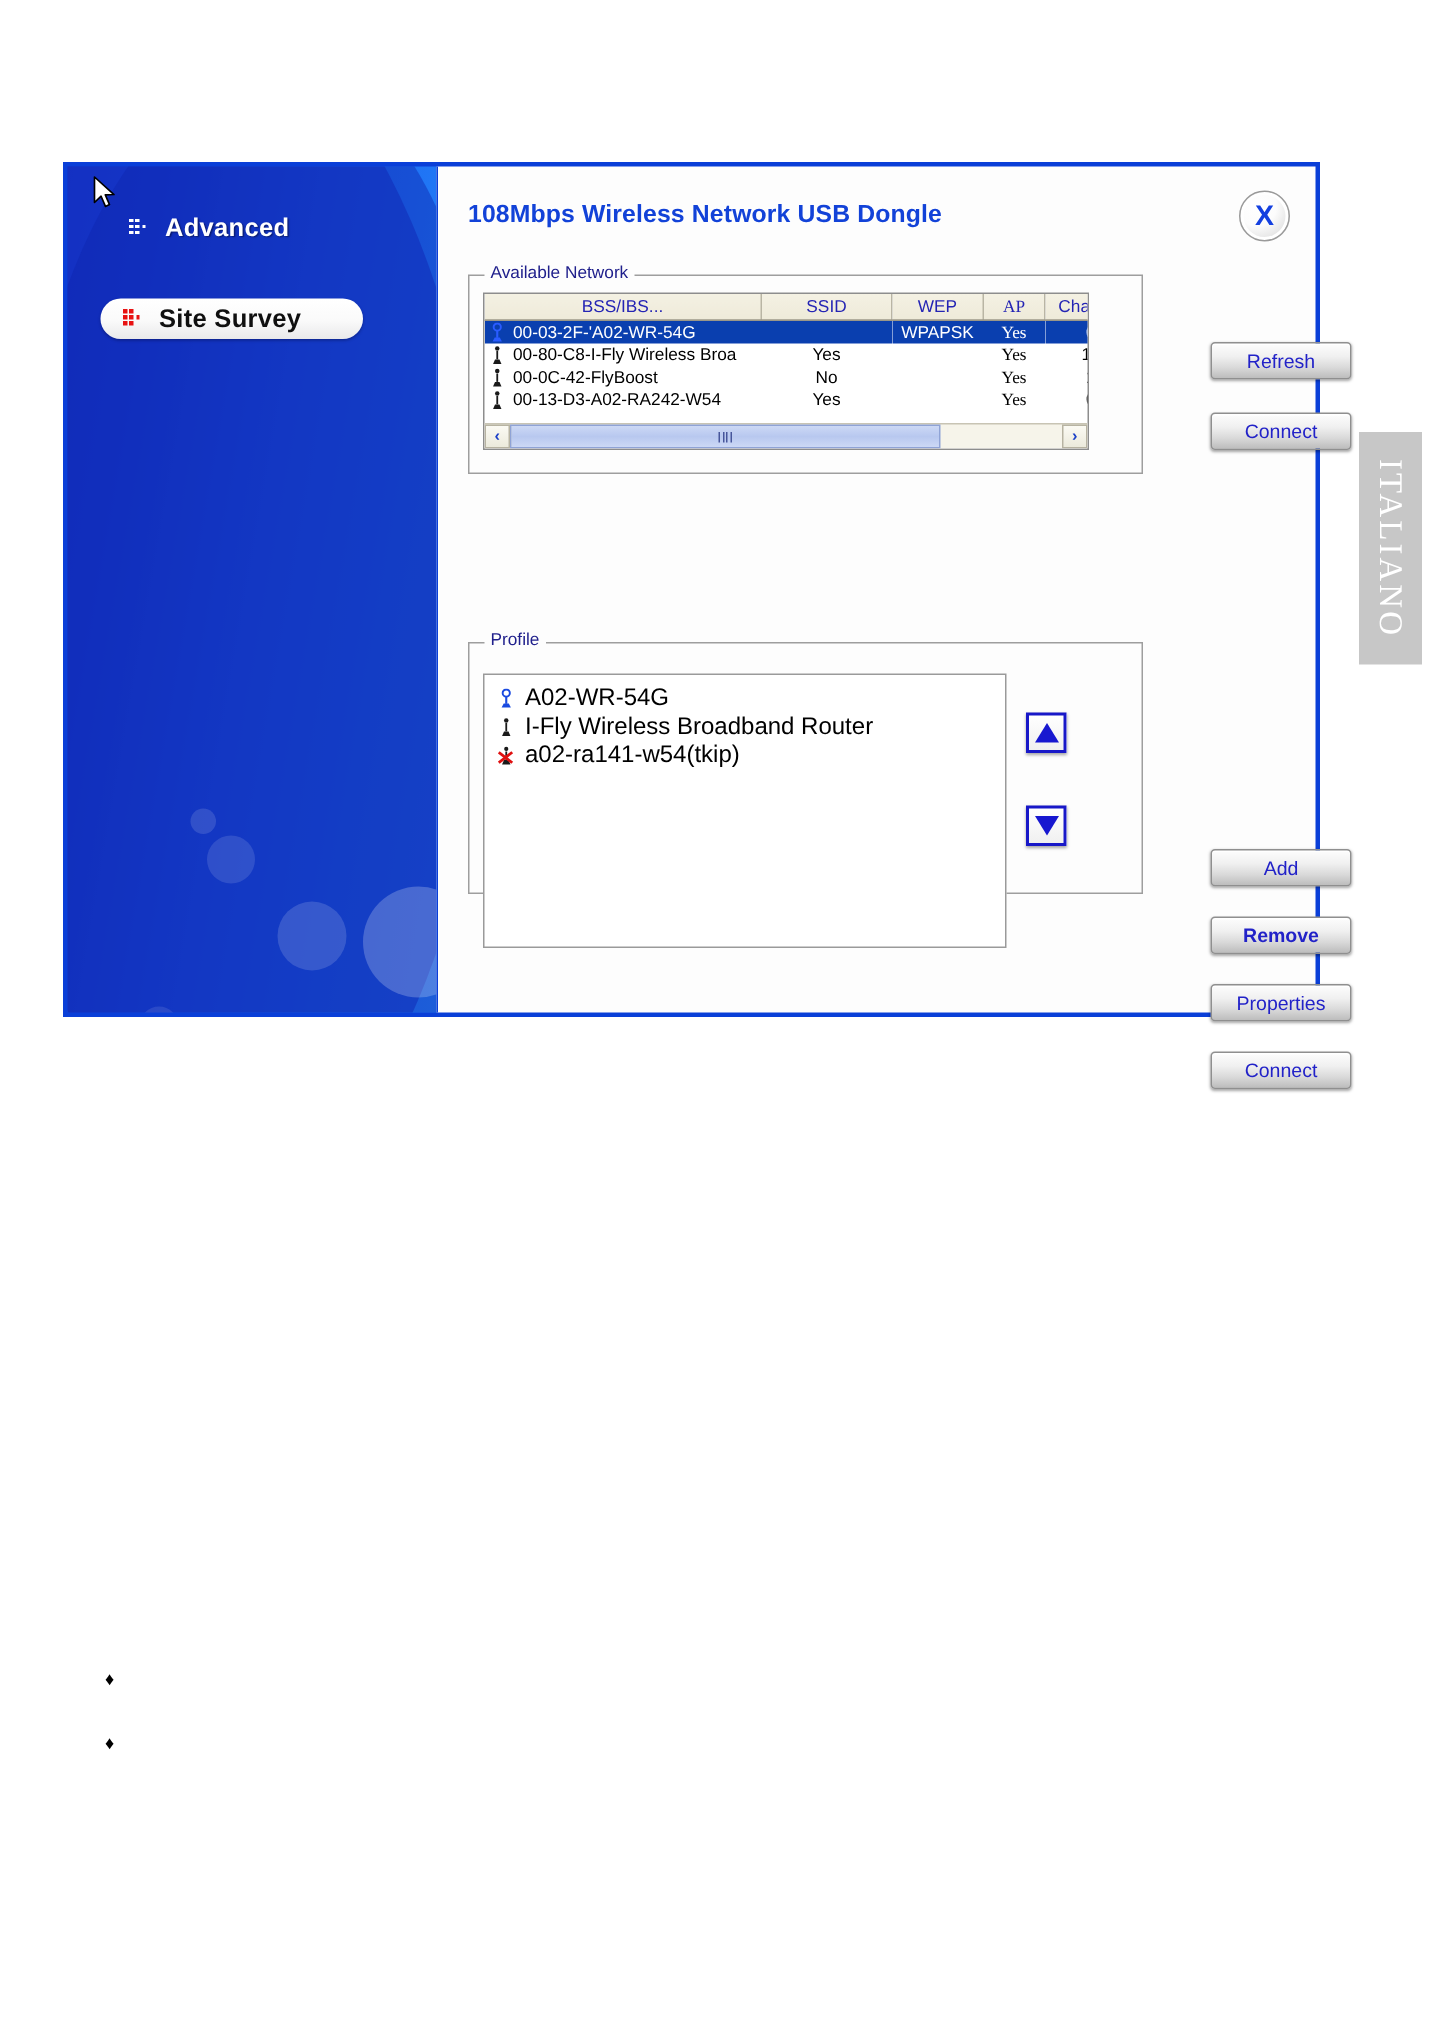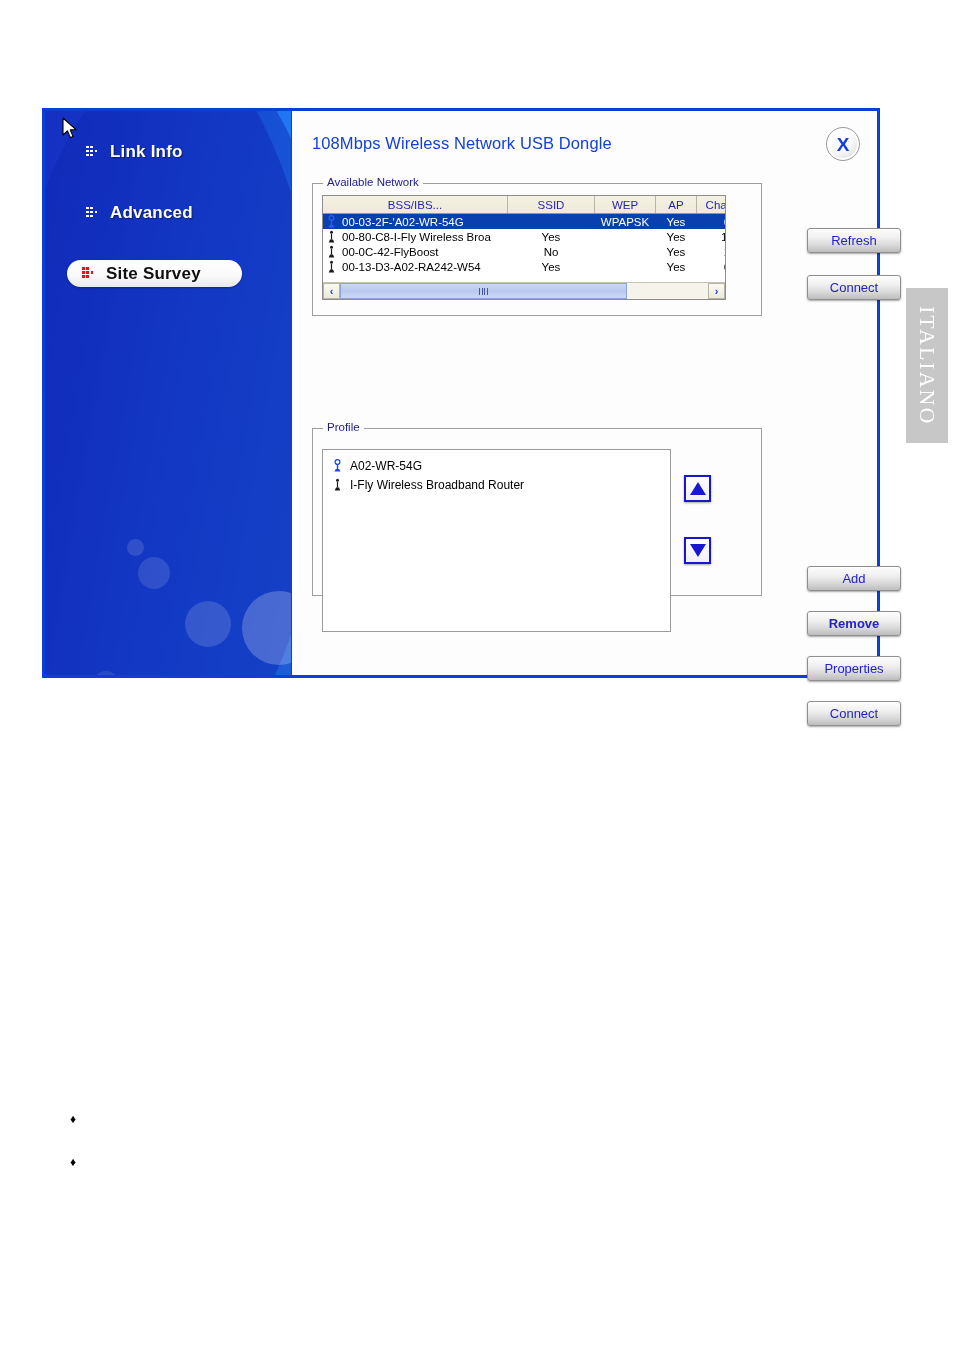--- a/index.html
+++ b/index.html
@@ -132,21 +132,21 @@
     background: #fdfdfd;
     position: relative;
     border-left: 1px solid #0a3fd8;
   }
   .panel-title {
     position: absolute;
     left: 20px;
     top: 23px;
     color: #1242d8;
     font-size: 16.5px;
-    font-weight: normal;
+    font-weight: bold;
     letter-spacing: 0.1px;
   }
   .close-btn {
     position: absolute;
     right: 17px;
     top: 16px;
     width: 34px;
     height: 34px;
     border-radius: 50%;
     background: radial-gradient(circle at 34% 30%, #ffffff 0%, #fcfcfc 42%, #e6e6e6 72%, #b4b4b4 100%);
@@ -215,21 +215,21 @@
     color: #000000;
     height: 15px;
     padding: 0 3px;
     white-space: nowrap;
     overflow: hidden;
   }
   .nettable tr.sel td { background: #0a3faf; color: #ffffff; }
   .col-bss    { width: 178px; text-align: left; }
   .col-ssid   { width: 80px;  text-align: center; }
   .col-wep    { width: 54px;  text-align: center; }
-  .col-ap     { width: 34px;  text-align: center; }
+  .col-ap     { width: 34px;  text-align: center; font-family: Liberation Serif, serif; }
   .col-chan   { width: 54px;  text-align: center; }
   .bss-cell { display: flex; align-items: center; gap: 5px; }
 
   
   .ico { width: 11px; height: 13px; flex: 0 0 auto; display:inline-block; vertical-align:middle; }
 
   
   .hscroll {
     position: absolute;
     left: 0; bottom: 0;
@@ -273,21 +273,21 @@
     background: #ffffff;
     border: 1px solid #9a9a9a;
     box-sizing: border-box;
     padding: 6px 6px;
   }
   .profile-row {
     display: flex;
     align-items: center;
     gap: 7px;
     height: 19px;
-    font-size: 12px;
+    font-size: 16px;
     color: #000000;
     padding-left: 3px;
     cursor: pointer;
   }
 
   
   .updown {
     position: absolute;
     left: 371px;
     top: 46px;
@@ -404,32 +404,20 @@
     <div class="sb-swoosh sb-band1"></div>
     <div class="sb-swoosh sb-band2"></div>
     <div class="sb-bubble bub-a"></div>
     <div class="sb-bubble bub-b"></div>
     <div class="sb-bubble bub-c"></div>
     <div class="sb-bubble bub-d"></div>
     <div class="sb-bubble bub-e"></div>
 
     <nav class="nav">
 
-      <div class="nav-item">
-        <span class="dot-icon">
-          <i></i>
-            <i></i>
-            <i></i>
-            <i></i>
-            <i></i>
-            <i></i>
-            <i></i>
-        </span>
-        <span class="nav-label">Link Info</span>
-      </div>
 
 
       <div class="nav-item">
         <span class="dot-icon">
           <i></i>
             <i></i>
             <i></i>
             <i></i>
             <i></i>
             <i></i>
@@ -575,20 +563,29 @@
           <span>A02-WR-54G</span>
         </div>
         <div class="profile-row">
           <svg class="ico" viewBox="0 0 11 13">
             <circle cx="5.5" cy="2.3" r="1.5" fill="#1a1a1a"></circle>
             <rect x="4.9" y="4" width="1.2" height="5.6" fill="#1a1a1a"></rect>
             <path d="M2.7 12.6 L8.3 12.6 L7.0 9.6 L4.0 9.6 Z" fill="#1a1a1a"></path>
           </svg>
           <span>I-Fly Wireless Broadband Router</span>
         </div>
+        <div class="profile-row">
+          <svg class="ico" viewBox="0 0 11 13">
+            <circle cx="5.5" cy="2.3" r="1.4" fill="#1a1a1a"></circle>
+            <rect x="4.9" y="4" width="1.2" height="5.6" fill="#1a1a1a"></rect>
+            <path d="M2.7 12.6 L8.3 12.6 L7.0 9.6 L4.0 9.6 Z" fill="#1a1a1a"></path>
+            <path d="M0.5 4.5 L9.5 11.5 M9.5 4.5 L0.5 11.5" stroke="#e01010" stroke-width="1.9" fill="none"></path>
+          </svg>
+          <span>a02-ra141-w54(tkip)</span>
+        </div>
       </div>
 
       <div class="updown">
         <div class="ud-btn up">
           <span class="tri-up"></span>
         </div>
         <div class="ud-btn down">
           <span class="tri-down"></span>
         </div>
       </div>

